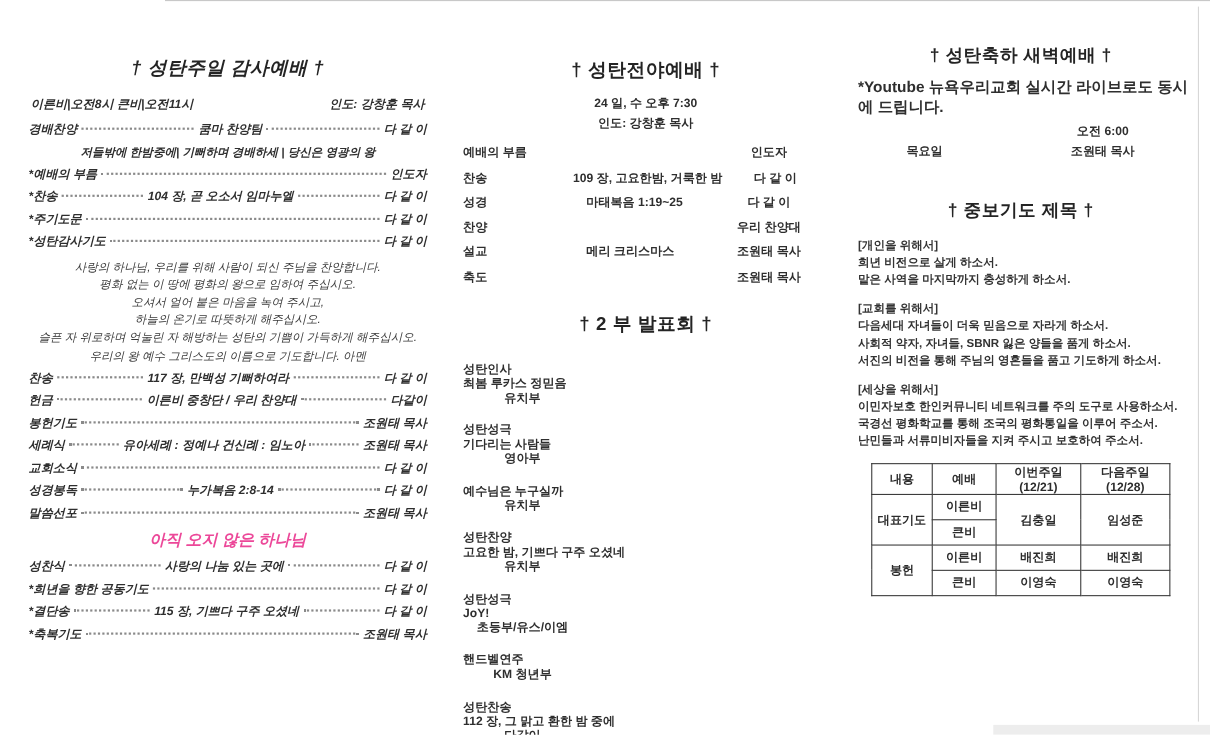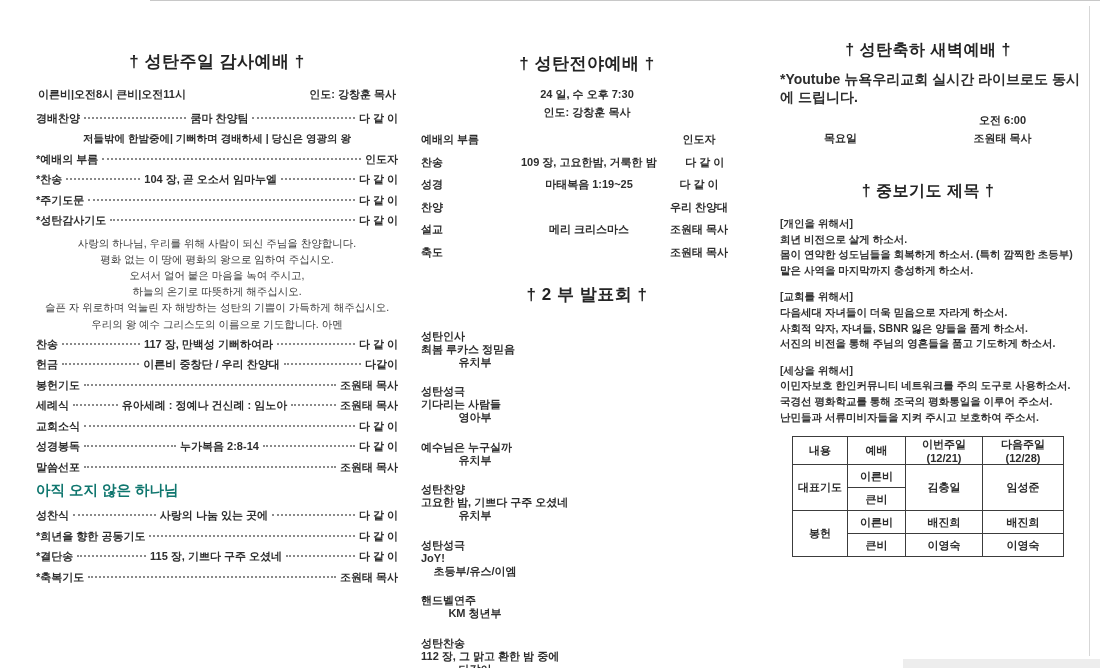--- a/index.html
+++ b/index.html
@@ -8,21 +8,21 @@
     background:#ffffff;color:#2e2e2e;
     font-family:"Liberation Sans","DejaVu Sans",sans-serif;
     -webkit-font-smoothing:antialiased;
   }
   .paper{position:absolute;inset:0;background:#fff;}
   .scan-edge-right{position:absolute;left:1089px;top:6px;width:1px;height:650px;background:#d7d7d7;}
   .scan-edge-top{position:absolute;left:150px;top:0;width:950px;height:1px;background:#9a9a9a;opacity:.55;}
   .scan-shadow-bottom{position:absolute;left:903px;top:659px;width:197px;height:9px;background:#ededed;}
 
   .col{position:absolute;}
-  .col1{left:36px;top:50px;width:362px;}
+  .col1{left:26px;top:50px;width:362px;font-style:italic;}
   .col2{left:421px;top:52px;width:332px;}
   .col3{left:766px;top:40px;width:324px;}
 
   .svc-title{
     text-align:center;font-size:17px;font-weight:bold;color:#242424;
     letter-spacing:.5px;margin-bottom:10px;
   }
   .col3 .svc-title{font-size:16px;}
 
   .info-row{display:flex;justify-content:space-between;align-items:baseline;
@@ -30,26 +30,26 @@
 
   
   .o-row{display:flex;align-items:baseline;font-size:11px;font-weight:600;line-height:13px;}
   .rows-dotted .o-row{margin-bottom:7.5px;}
   .o-lbl{white-space:nowrap;}
   .o-ctr{white-space:nowrap;}
   .o-rt{white-space:nowrap;}
   .o-dots{flex:1 1 auto;border-bottom:2px dotted #8a8a8a;margin:0 4px;transform:translateY(-3px);min-width:12px;}
   .o-note{text-align:center;font-size:10.5px;font-weight:bold;margin:-1px 0 7px 0;}
   .o-prayer{text-align:center;font-size:10.5px;font-weight:500;line-height:16.2px;color:#383838;margin:1px 0 6px 0;}
-  .o-sermon{text-align:left;font-size:14.5px;font-weight:bold;color:#0f766e;margin:3px 0 9px 0;}
+  .o-sermon{text-align:center;font-size:14.5px;font-weight:bold;color:#ec4899;margin:3px 0 9px 0;}
 
   
   .rows-plain .o-row{margin-bottom:9px;}
   .rows-plain .o-lbl{width:112px;}
-  .rows-plain .o-ctr{flex:1;text-align:center;}
+  .rows-plain .o-ctr{flex:1;}
   .rows-plain .o-rt{width:108px;text-align:center;}
   #eve-rows .o-row{margin-bottom:9.5px;}
   #pres-rows .o-row{margin-bottom:16.5px;flex-direction:column;}
 
   .center-line{text-align:center;font-size:11px;font-weight:bold;line-height:18px;}
   .eve-head{margin-bottom:12px;}
   .pres-title{margin-top:24px;margin-bottom:24px;}
 
   
   .yt-note{font-size:14px;font-weight:600;margin:2px 0 4px 14px;}
@@ -279,21 +279,20 @@
     <div class="two-col-row">
       <span class="c-left">목요일</span>
       <span class="c-right">조원태 목사</span>
     </div>
 
     <div class="svc-title inter-title">† 중보기도 제목 †</div>
     <div id="inter-groups">
         <div class="inter-group">
           <div>[개인을 위해서]</div>
           <div>희년 비전으로 살게 하소서.</div>
-          <div>몸이 연약한 성도님들을 회복하게 하소서. (특히 깜찍한 초등부)</div>
           <div>맡은 사역을 마지막까지 충성하게 하소서.</div>
         </div>
         <div class="inter-group">
           <div>[교회를 위해서]</div>
           <div>다음세대 자녀들이 더욱 믿음으로 자라게 하소서.</div>
           <div>사회적 약자, 자녀들, SBNR 잃은 양들을 품게 하소서.</div>
           <div>서진의 비전을 통해 주님의 영혼들을 품고 기도하게 하소서.</div>
         </div>
         <div class="inter-group">
           <div>[세상을 위해서]</div>

